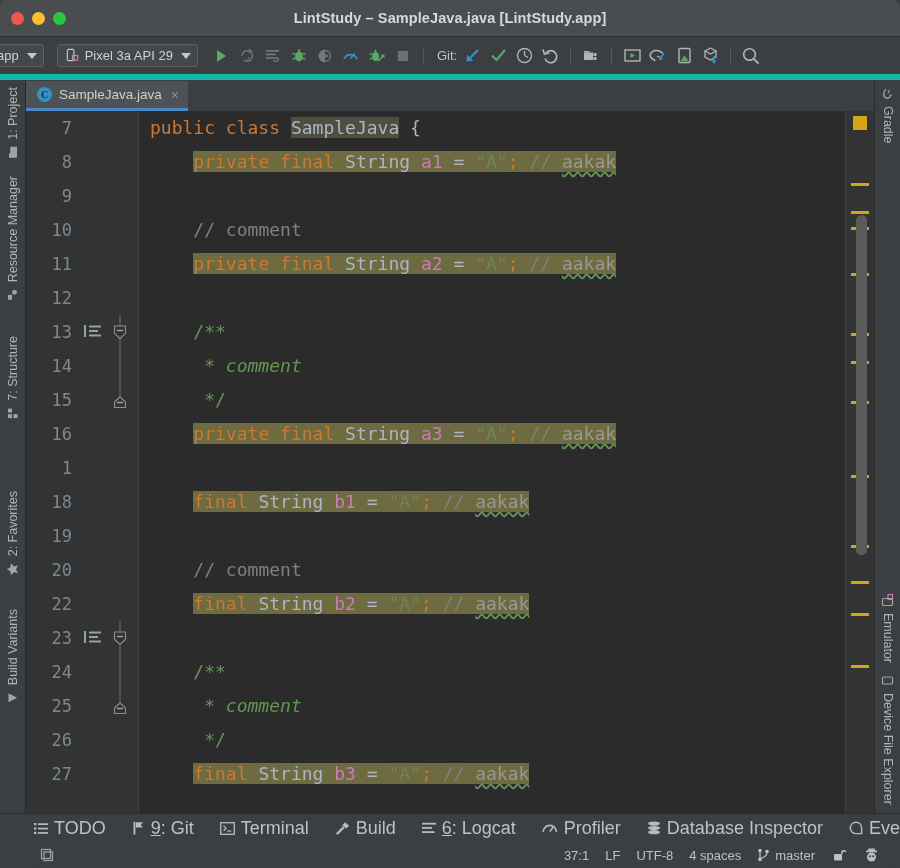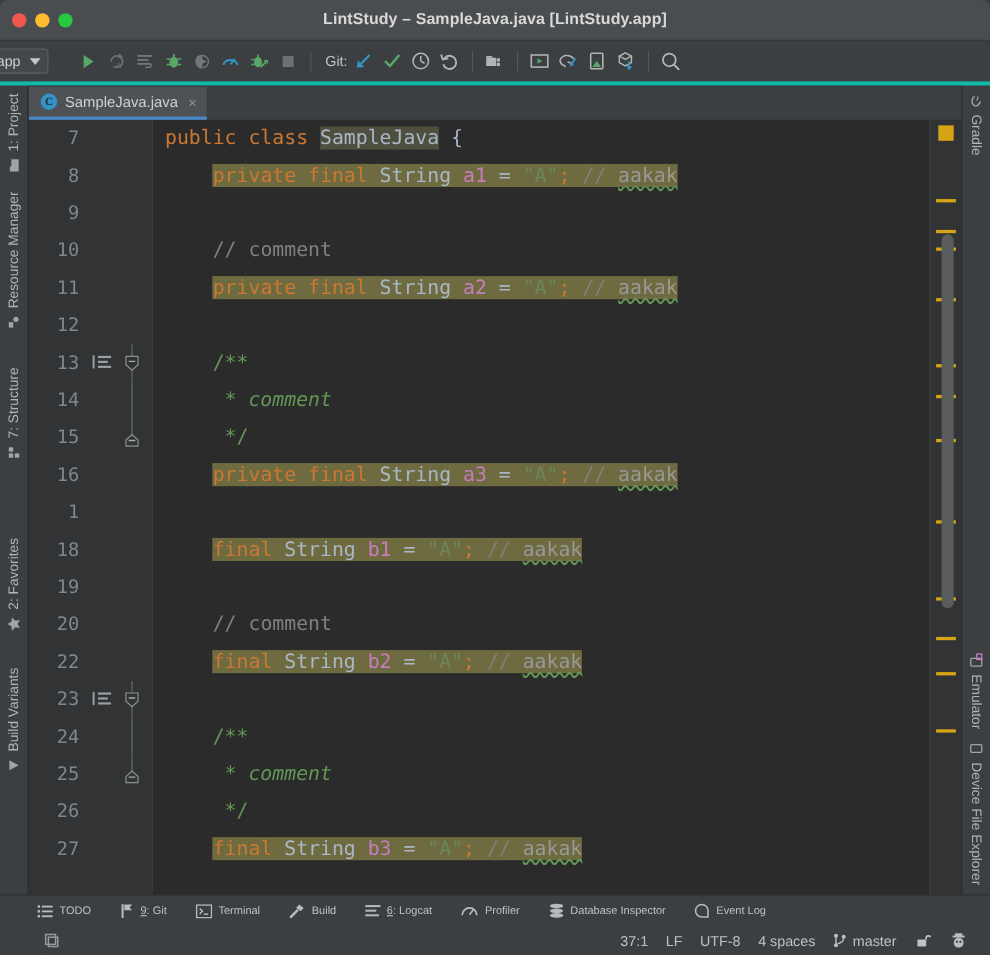--- a/index.html
+++ b/index.html
@@ -51,21 +51,21 @@
     font-weight: bold;
     color: #d8d8d8;
     letter-spacing: .1px;
     pointer-events: none;
   }
 
   
   .toolbar {
     height: 37px;
     background: #3c3f41;
-    border-bottom: 4px solid #14b8a6;
+    border-bottom: 6px solid #14b8a6;
     display: flex;
     align-items: center;
     flex: 0 0 auto;
     padding-left: 0px;
     gap: 0px;
   }
   .combo {
     height: 23px;
     border: 1px solid #5e6060;
     border-radius: 3px;
@@ -277,21 +277,21 @@
     display: flex;
     align-items: center;
     flex: 0 0 auto;
     padding-left: 34px;
     gap: 0;
   }
   .bbitem {
     display: flex;
     align-items: center;
     gap: 6px;
-    font-size: 10px;
+    font-size: 18px;
     color: #c0c0c0;
     padding: 0 14px 0 0;
     margin-right: 12px;
     white-space: nowrap;
   }
   .bbitem .u { text-decoration: underline; }
   .statusbar {
     height: 26px;
     background: #3c3f41;
     display: flex;
@@ -327,20 +327,30 @@
     </div>
     <div class="title-text">LintStudy – SampleJava.java [LintStudy.app]</div>
   </div>
 
   <div class="toolbar">
     <div class="combo module">
       <span>app</span>
       <span class="caret"></span>
     </div>
     <div style="width:13px"></div>
+    <div class="combo">
+      <span>
+        <svg width="15" height="15" viewBox="0 0 16 16">
+          <rect x="2.5" y="1.5" width="7" height="12" rx="1" fill="none" stroke="#c6c6c6" stroke-width="1.2"></rect>
+          <rect x="8" y="8" width="5.5" height="5" fill="none" stroke="#c77dbb" stroke-width="1.3"></rect>
+        </svg>
+      </span>
+      <span>Pixel 3a API 29</span>
+      <span class="caret"></span>
+    </div>
 
     <div style="width:10px"></div>
 
     <div class="tb-btn">
       <svg width="18" height="18" viewBox="0 0 18 18">
           <polygon points="5,3 14,9 5,15" fill="#59a869"></polygon>
         </svg>
     </div>
     <div class="tb-btn">
       <svg width="18" height="18" viewBox="0 0 18 18">

